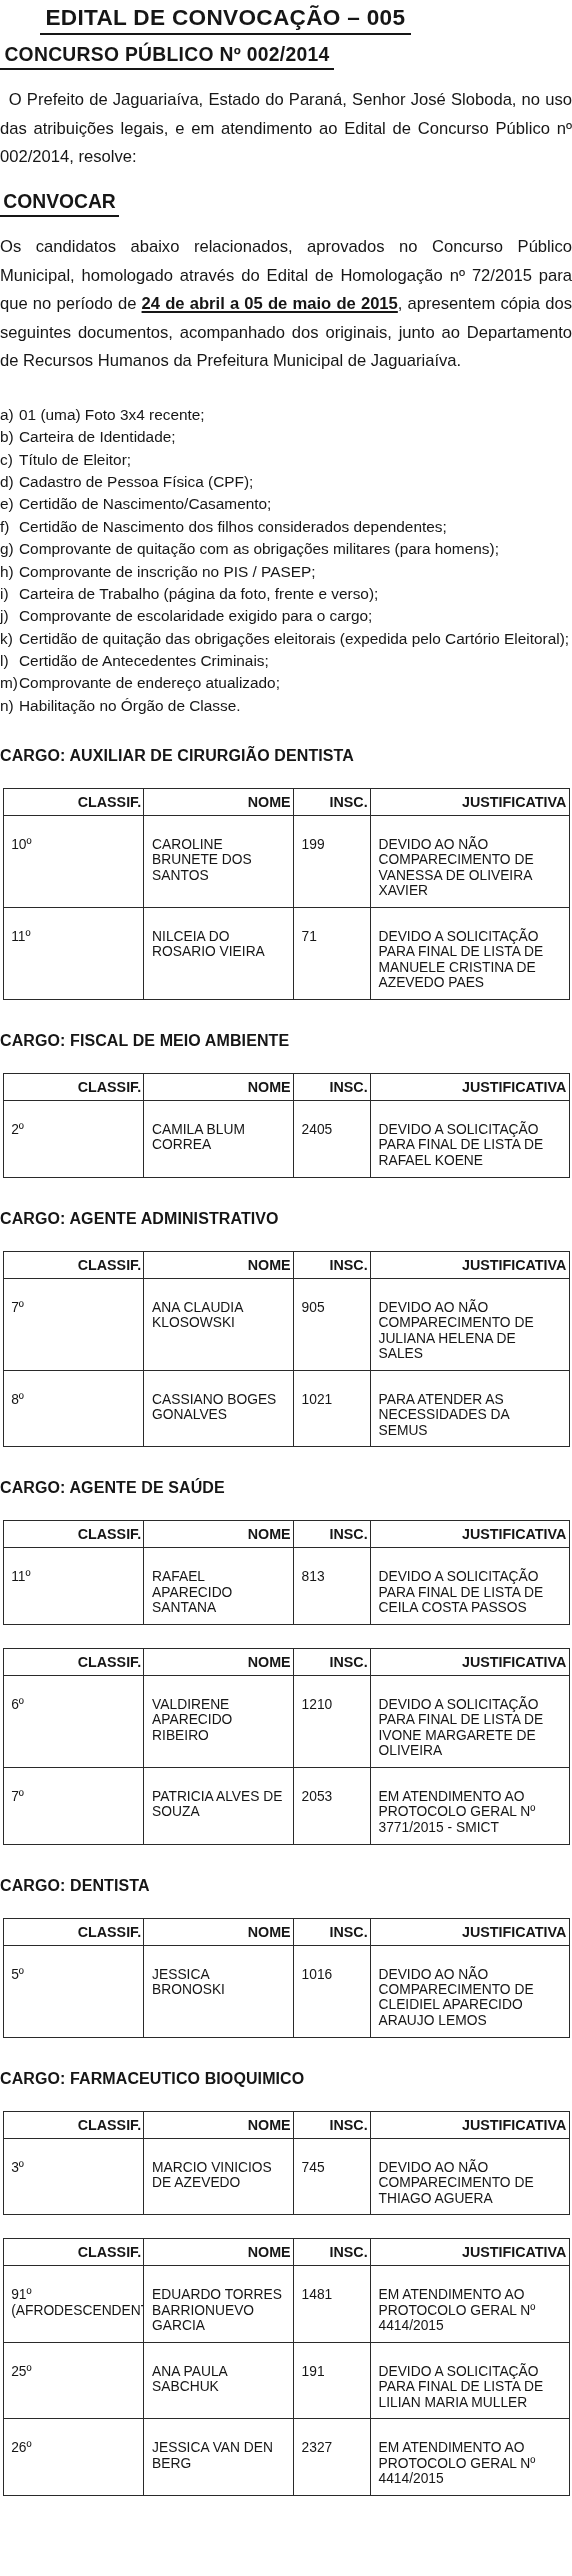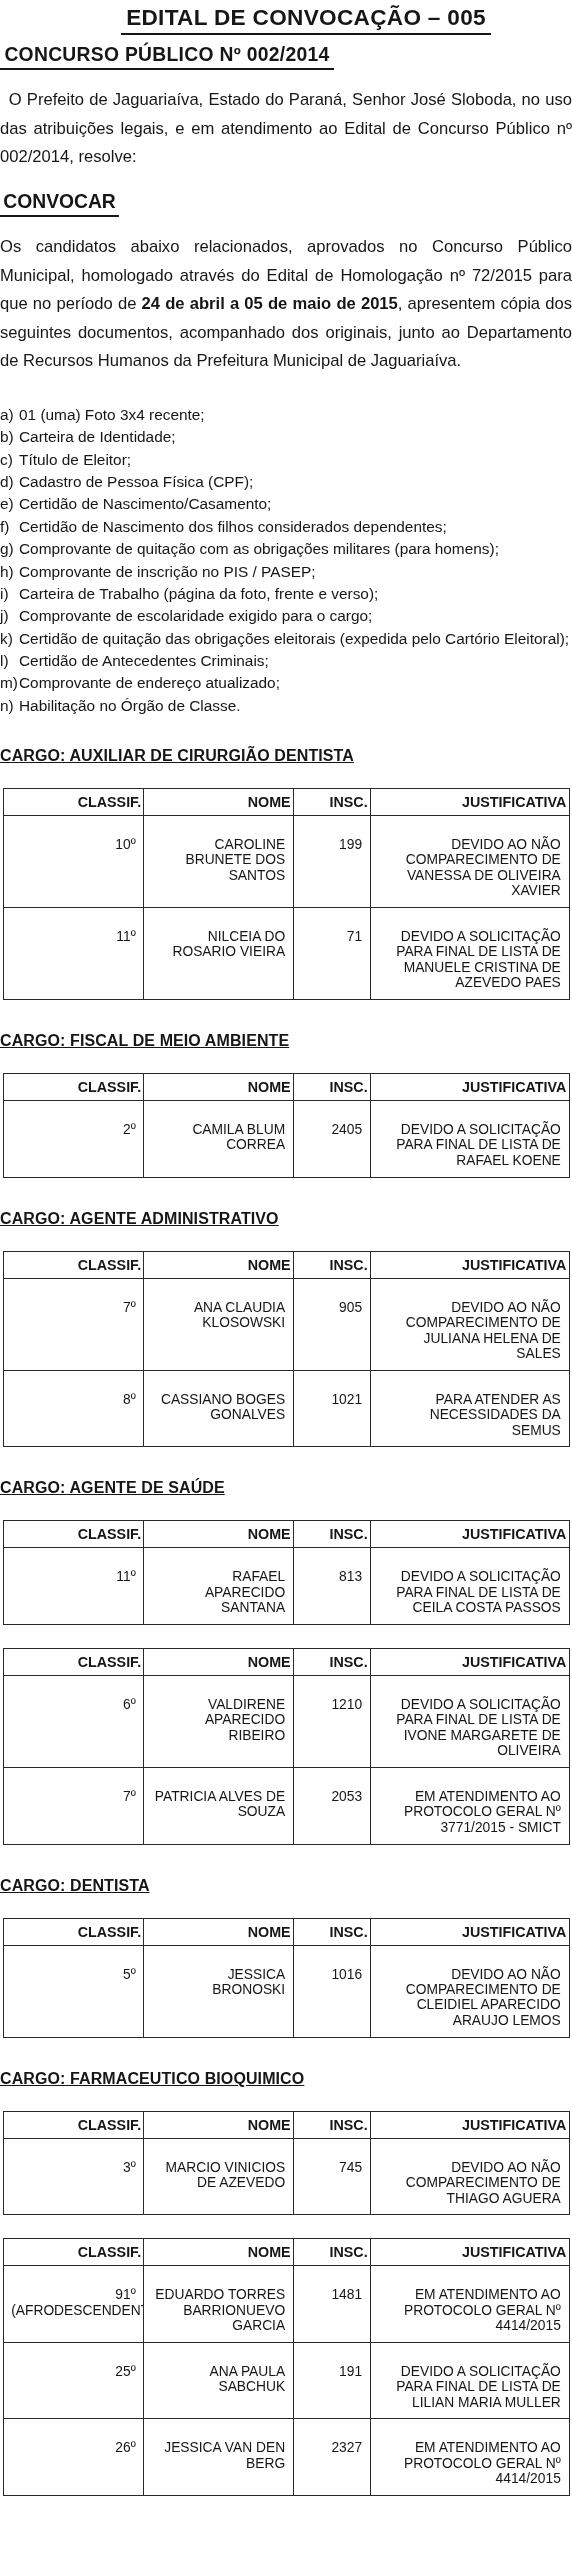--- a/index.html
+++ b/index.html
@@ -1,38 +1,38 @@
 <!DOCTYPE html>
 <html style="font-size:8.8px"><head>
 <meta charset="utf-8">
 <style>
   html, body { margin:0; padding:0; background:#ffffff; }
   .page {
     width:572px; margin:0 auto; background:#fff; color:#161616;
     font-family:"Liberation Sans", sans-serif;
     padding:4.4px 0 0 0; overflow:hidden;
   }
-  .title1 { text-align:center; font-weight:bold; font-size:22.6px; margin:1.1px 0 8.8px; letter-spacing:0.3px;padding-left:40px; }
+  .title1 { text-align:left; font-weight:bold; font-size:22.6px; margin:1.1px 0 8.8px; letter-spacing:0.3px;padding-left:40px; }
   .title1 .u { display:inline-block; border-bottom:2.8px solid #161616; padding:0 5.5px 1.7px; }
   .title2 { text-align:left; font-weight:bold; font-size:19.3px; margin:0 0 16.6px; letter-spacing:0.3px; }
   .title2 .u { display:inline-block; border-bottom:2.2px solid #161616; padding:0 4.4px 1.7px; }
   .para { font-size:16.6px; line-height:1.72; text-align:justify; margin:14.3px 0; }
   .para.first { text-indent:8.8px; }
-  .hl { font-weight:bold; text-decoration-thickness:1.7px; text-underline-offset:2.2px; }
+  .hl { font-weight:bold; text-decoration:underline; text-decoration-thickness:1.7px; text-underline-offset:2.2px; }
   .convocar { font-size:19.3px; font-weight:bold; margin:19px 0 16.6px; }
   .convocar .u { display:inline-block; border-bottom:2.2px solid #161616; padding:0 3.3px 1.7px; }
   .doc-list { margin:29px 0 0 0; font-size:15.4px; line-height:1.24; }
   .doc-item { display:flex; margin:0 0 3.3px 0; }
   .doc-letter { flex:0 0 19px; }
   .doc-text { flex:1; text-align:justify; }
-  .cargo { font-size:16px; font-weight:bold; margin:32px 0 0 0; letter-spacing:0.1px;text-decoration:underline; }
+  .cargo { font-size:16px; font-weight:bold; margin:32px 0 0 0; letter-spacing:0.1px; }
   table.roster { width:567px; margin:23px auto 0; border-collapse:collapse; table-layout:fixed; }
   .roster th, .roster td { border:1.1px solid #2a2a2a; overflow:hidden; }
   .roster th { font-size:14.3px; font-weight:bold; text-align:right; padding:5px 2.2px; }
-  .roster td { font-size:13.8px; line-height:1.12; text-align:right; vertical-align:top; padding:21px 7.7px 8.3px; }
+  .roster td { font-size:13.8px; line-height:1.12; text-align:left; vertical-align:top; padding:21px 7.7px 8.3px; }
   .col-classif { width:24.9%; }
   .col-nome   { width:26.4%; }
   .col-insc   { width:13.6%; }
   .col-just   { width:35.1%; }
   .sections { padding-bottom:1.1px; }
 </style>
 </head>
 <body>
 
 <div class="page">

